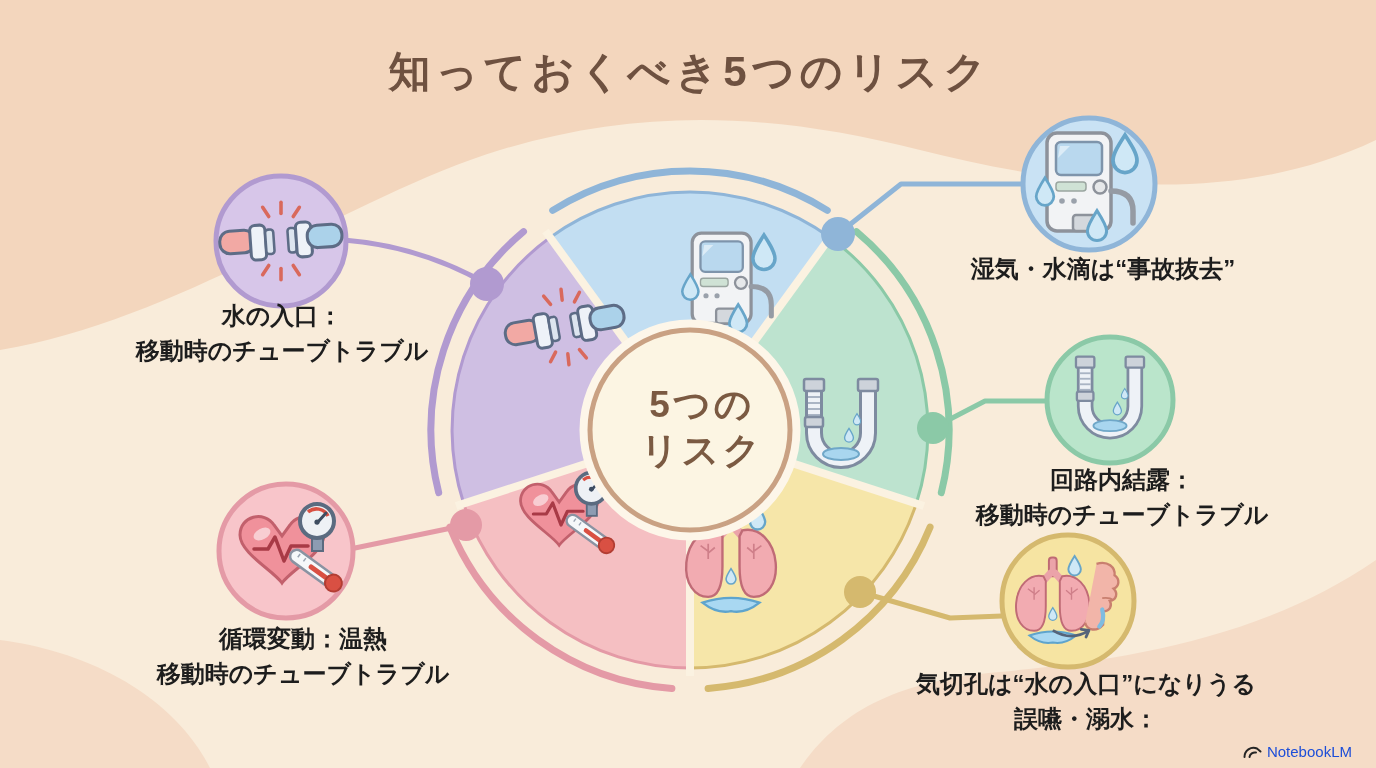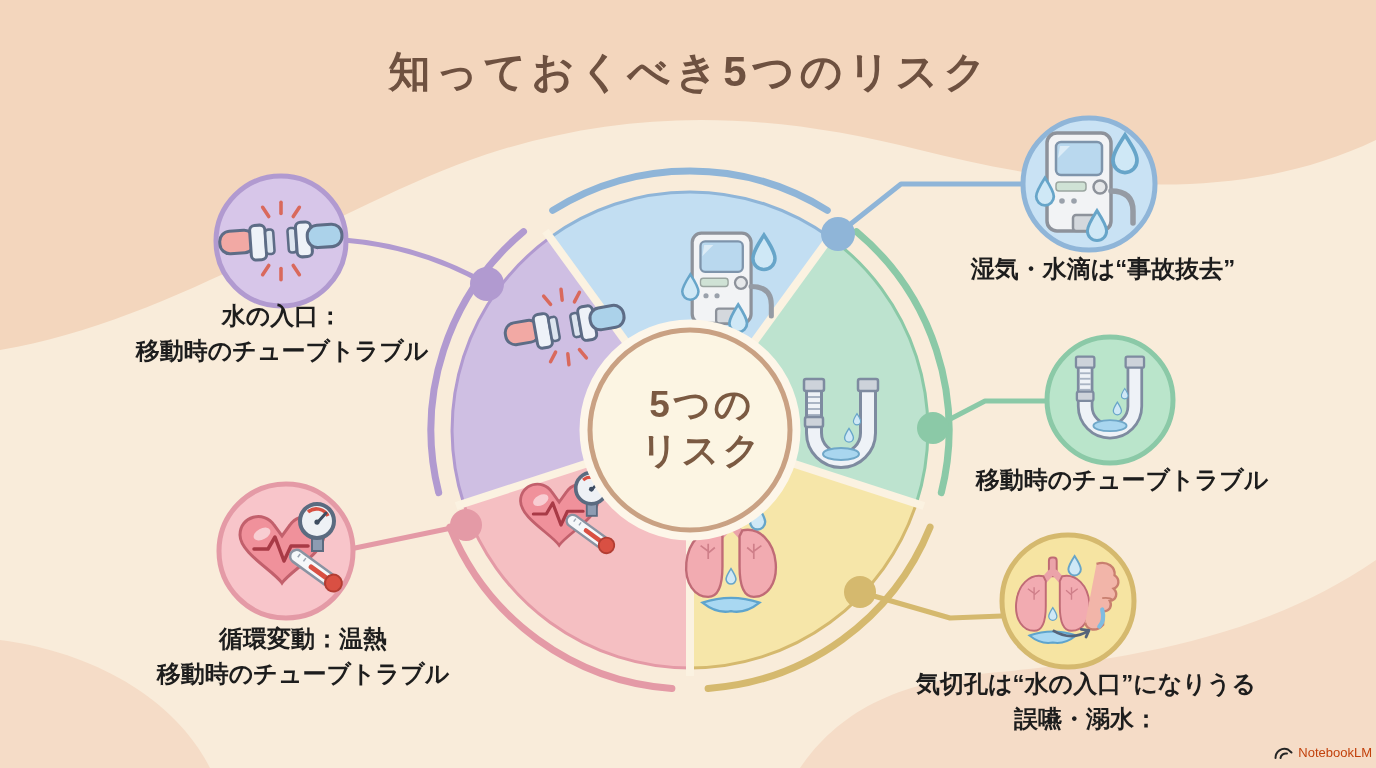--- a/index.html
+++ b/index.html
@@ -24,22 +24,22 @@
   #callout-green{left:1122px;top:463px;}
   #callout-yellow{left:1086px;top:667px;}
   #callout-pink{left:303px;top:622px;}
   .center-label{
     position:absolute;left:690px;top:428px;transform:translate(-50%,-50%);
     text-align:center;font-size:37px;font-weight:700;color:#7b5a42;
     line-height:1.25;letter-spacing:3px;white-space:nowrap;margin-left:12px;
   }
   .center-label span{display:block;}
   .watermark{
-    position:absolute;right:4px;bottom:8px;display:flex;align-items:center;gap:5px;
-    font-size:13px;font-weight:500;color:#c2410c;
+    position:absolute;right:24px;bottom:8px;display:flex;align-items:center;gap:5px;
+    font-size:15px;font-weight:500;color:#1d4ed8;
   }
 </style>
 </head>
 <body>
 
 <div class="stage">
 
 <svg class="canvas" width="1376" height="768" viewBox="0 0 1376 768">
 
   <defs>
@@ -210,20 +210,21 @@
   </div>
 
   <div class="callout" id="callout-purple">
     <span>水の入口：</span>
     <span>移動時のチューブトラブル</span>
   </div>
   <div class="callout" id="callout-blue">
     <span>湿気・水滴は“事故抜去”</span>
   </div>
   <div class="callout" id="callout-green">
+    <span>回路内結露：</span>
     <span>移動時のチューブトラブル</span>
   </div>
   <div class="callout" id="callout-yellow">
     <span>気切孔は“水の入口”になりうる</span>
     <span>誤嚥・溺水：</span>
   </div>
   <div class="callout" id="callout-pink">
     <span>循環変動：温熱</span>
     <span>移動時のチューブトラブル</span>
   </div>

